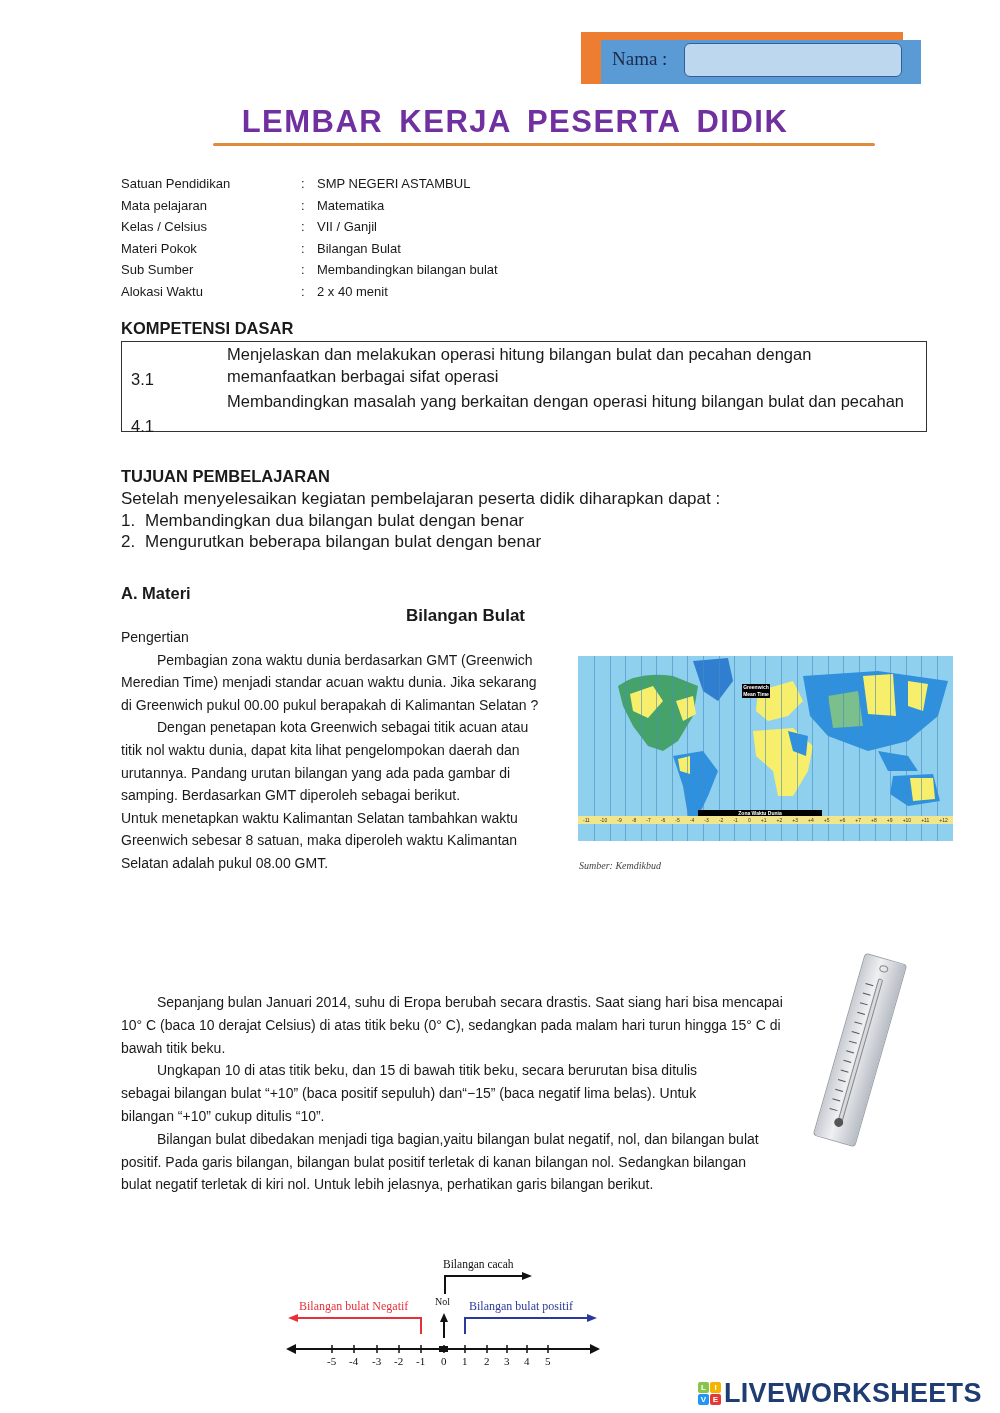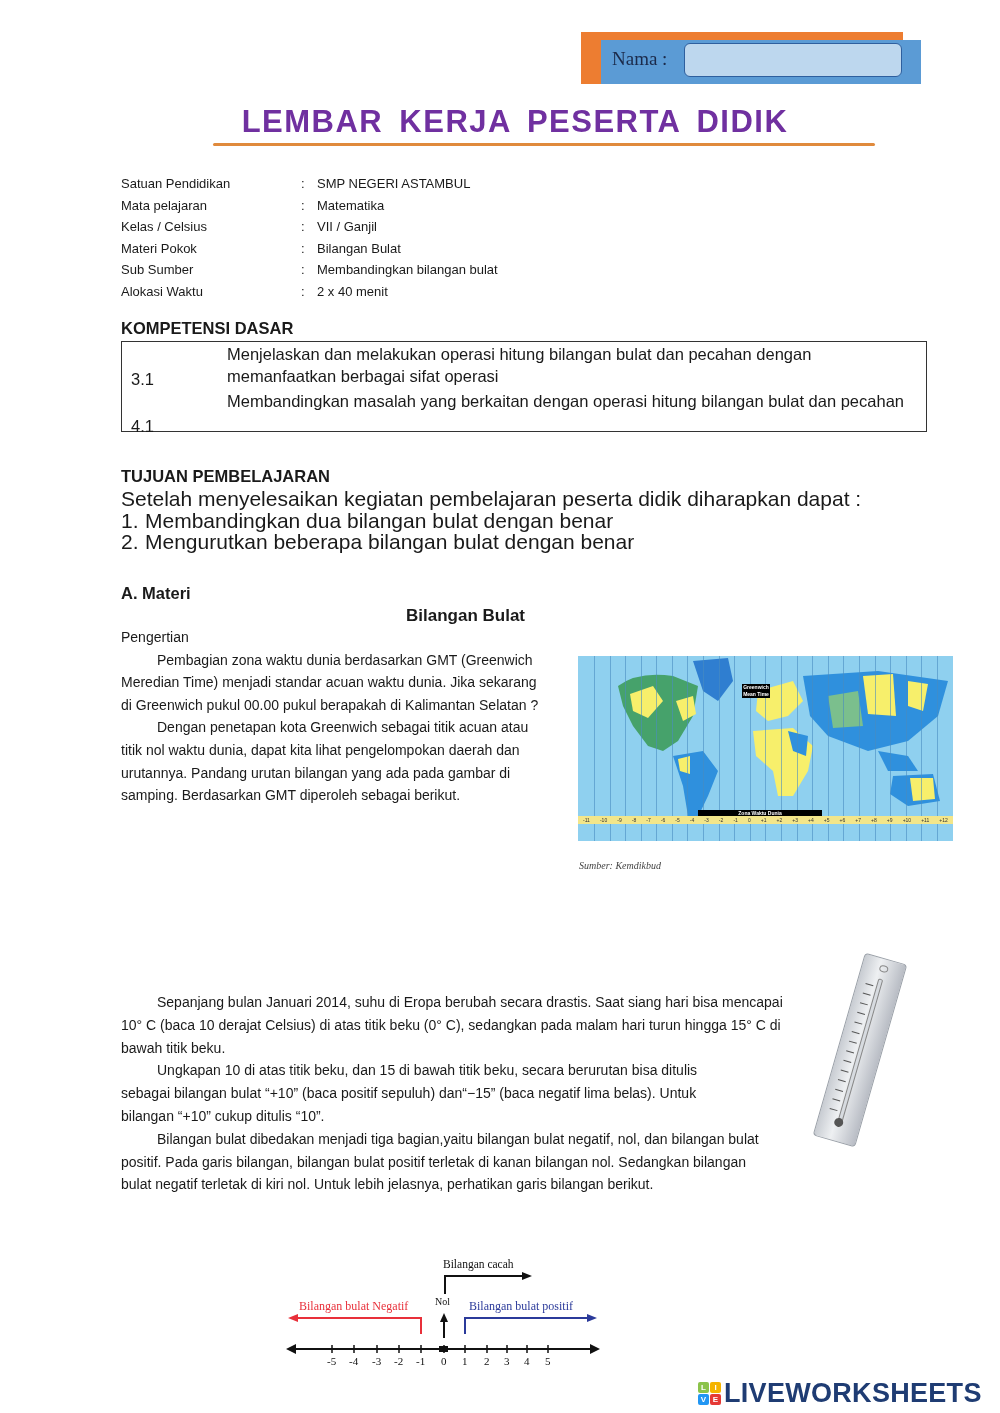--- a/index.html
+++ b/index.html
@@ -28,21 +28,21 @@
   .h-bold { font-weight:bold; font-size:16.5px; }
 
   .kd-title { left:121px; top:319px; }
   .kd-box { left:121px; top:341px; width:806px; height:91px; box-sizing:border-box;
             border:1px solid #333; padding:2px 0 0 0; font-size:16.5px; line-height:21.5px; }
   .kd-item { display:flex; }
   .kd-num { width:61px; padding-left:9px; box-sizing:border-box;margin-top:25px; }
   .kd-text { flex:1; padding-right:20px;margin-left:44px; }
 
   .tp-title { left:121px; top:467px; }
-  .tp-body { left:121px; top:488px; font-size:21px; line-height:21.5px; }
+  .tp-body { left:121px; top:488px; font-size:17px; line-height:21.5px; }
   .tp-body .li { display:flex; }
   .tp-body .li .n { width:24px; }
 
   .mat-title { left:121px; top:584px; }
   .mat-sub { left:406px; top:606px; font-weight:bold; font-size:17px; }
 
   .para { font-size:14px; line-height:22.6px; }
   .col-left { left:121px; top:626px; width:420px; }
   .indent { text-indent:36px; }
   .col-full { left:121px; top:991px; width:680px; line-height:22.8px; }
@@ -141,20 +141,21 @@
     </div>
 </div>
 
 <div class="abs h-bold mat-title">A. Materi</div>
 <div class="abs mat-sub">Bilangan Bulat</div>
 
 <div class="abs para col-left">
   <div>Pengertian</div>
   <div class="indent">Pembagian zona waktu dunia berdasarkan GMT (Greenwich Meredian Time) menjadi standar acuan waktu dunia. Jika sekarang di Greenwich pukul 00.00 pukul berapakah di Kalimantan Selatan ?</div>
   <div class="indent">Dengan penetapan kota Greenwich sebagai titik acuan atau titik nol waktu dunia, dapat kita lihat pengelompokan daerah dan urutannya. Pandang urutan bilangan yang ada pada gambar di samping. Berdasarkan GMT diperoleh sebagai berikut.</div>
+  <div>Untuk menetapkan waktu Kalimantan Selatan tambahkan waktu Greenwich sebesar 8 satuan, maka diperoleh waktu Kalimantan Selatan adalah pukul 08.00 GMT.</div>
 </div>
 
 <div class="abs para col-full">
   <div class="indent">Sepanjang bulan Januari 2014, suhu di Eropa berubah secara drastis. Saat siang hari bisa mencapai 10° C (baca 10 derajat Celsius) di atas titik beku (0° C), sedangkan pada malam hari turun hingga 15° C di bawah titik beku.</div>
   <div class="indent" style="width:610px">Ungkapan 10 di atas titik beku, dan 15 di bawah titik beku, secara berurutan bisa ditulis sebagai bilangan bulat “+10” (baca positif sepuluh) dan“−15” (baca negatif lima belas).  Untuk bilangan “+10” cukup ditulis “10”.</div>
   <div class="indent" style="width:650px">Bilangan bulat dibedakan menjadi tiga bagian,yaitu bilangan bulat negatif, nol, dan bilangan bulat positif. Pada garis bilangan, bilangan bulat positif terletak di kanan bilangan nol. Sedangkan bilangan bulat negatif terletak di kiri nol. Untuk lebih jelasnya, perhatikan garis bilangan berikut.</div>
 </div>
 
 <div class="abs map">
   <svg width="375" height="185" style="position:absolute;left:0;top:0">

